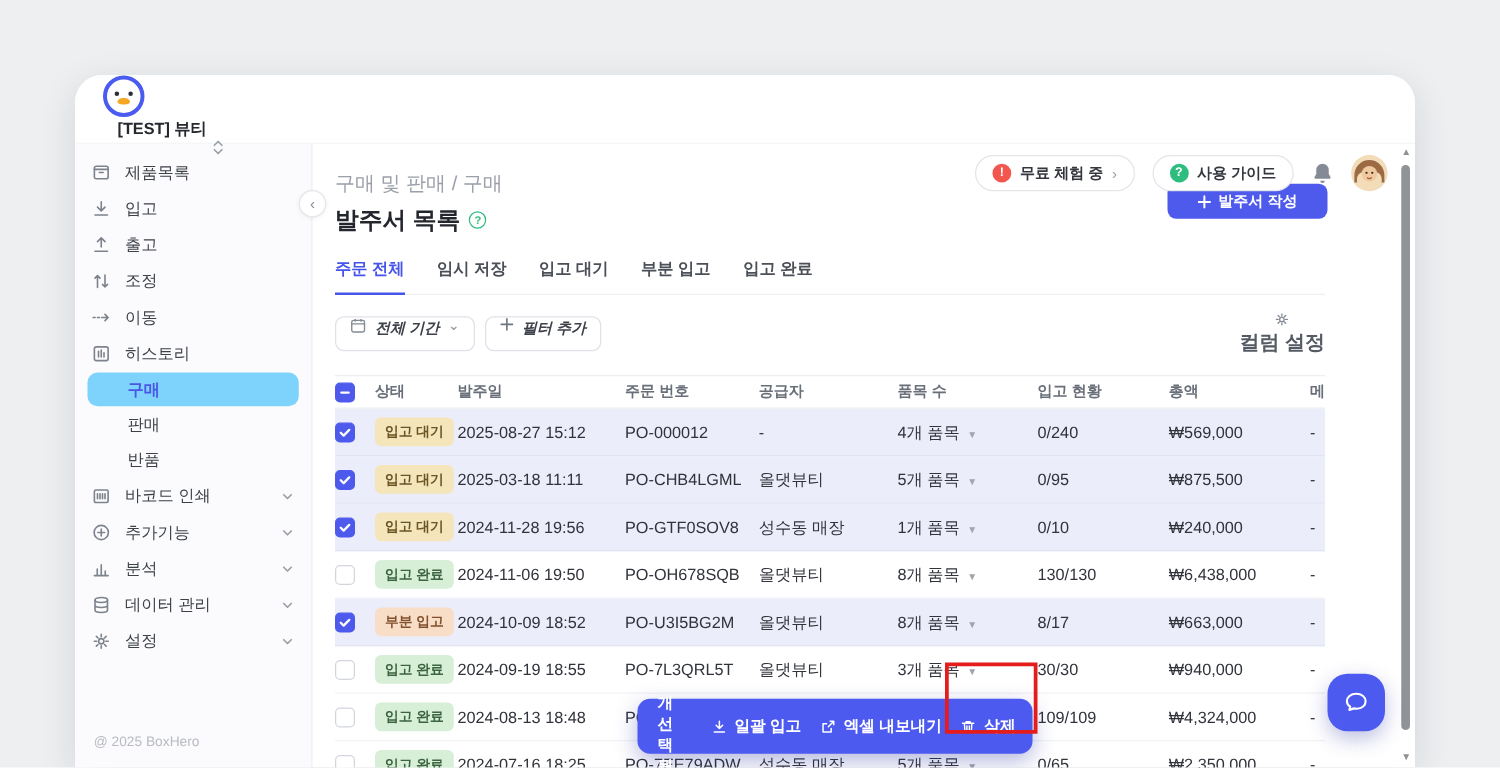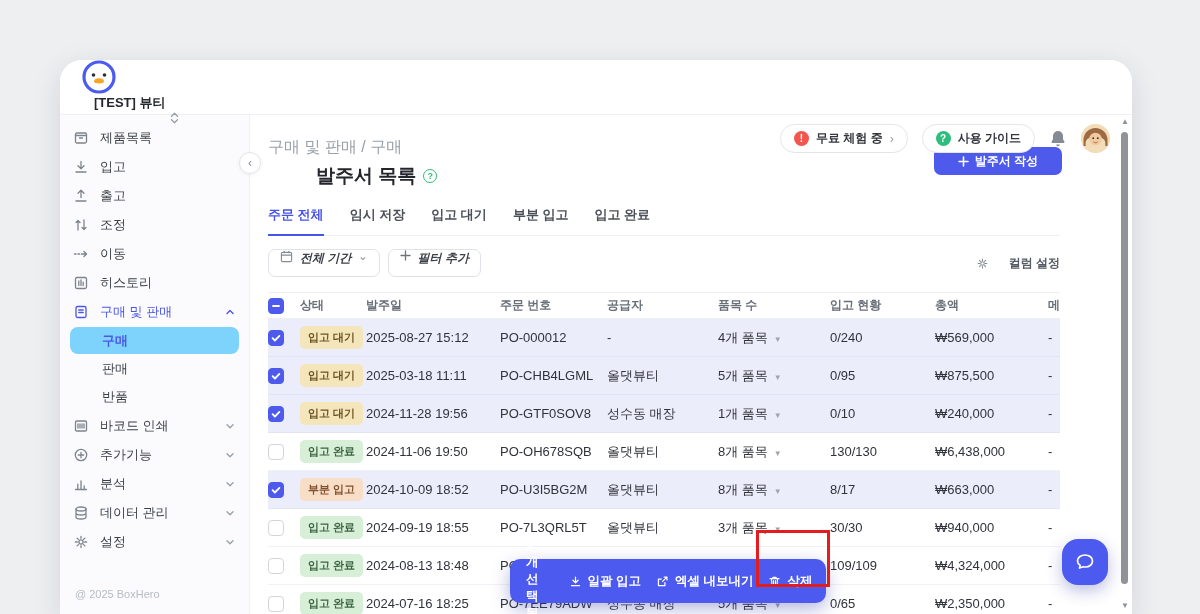--- a/index.html
+++ b/index.html
@@ -59,21 +59,21 @@
   .sb-footer { position:absolute; left:15px; bottom:14px; font-size:11px; color:#b7bbc2; }
   .collapse-btn {
     position:absolute; left:179px; top:92px; width:22px; height:22px; border-radius:50%;
     background:#fff; border:1px solid #e4e6ea; box-shadow:0 1px 4px rgba(0,0,0,.06);
     display:flex; align-items:center; justify-content:center; color:#878d97; font-size:12px;
     z-index:8; cursor:pointer;
   }
   
   .content { flex:1; padding:22px 72px 0 18px; position:relative; }
   .breadcrumb { font-size:16px; color:#9aa0a9; }
-  .title-row { display:flex; align-items:center; gap:7px; margin-top:5px;margin-left:48px; }
+  .title-row { display:flex; align-items:center; gap:7px; margin-top:5px; }
   .page-title { font-size:19px; font-weight:700; color:#23262d; }
   .help-icon {
     width:14px; height:14px; border-radius:50%; border:1.4px solid #2fbd7f; color:#2fbd7f;
     font-size:9px; font-weight:700; display:flex; align-items:center; justify-content:center;
   }
   .create-btn {
     position:absolute; right:70px; top:32px; height:28px; padding:0 24px;
     background:#4d5aec; color:#fff; border:none; border-radius:7px;
     font-size:12px; font-weight:600; display:flex; align-items:center; gap:6px; cursor:pointer;
     font-family:inherit;
@@ -82,22 +82,22 @@
   .tab { font-size:13px; font-weight:600; color:#4b4f57; padding-bottom:10px; cursor:pointer;
     border-bottom:2px solid transparent; margin-bottom:-1px; }
   .tab.active { color:#4754e8; border-bottom-color:#4754e8; }
   .filter-row { display:flex; align-items:center; gap:8px; margin-top:13px; }
   .fbtn {
     height:28px; padding:0 11px; border:1px solid #dfe2e8; border-radius:7px; background:#fff;
     font-size:12px; font-weight:600; color:#3d4149; display:flex; align-items:flex-start; gap:7px;
     cursor:pointer; font-family:inherit;font-style:italic;
   }
   .fbtn .chev { color:#9aa0a8; font-size:11px; }
-  .col-settings { margin-left:auto; display:flex; align-items:center; gap:20px; font-size:12px;
-    font-weight:600; color:#555b64; cursor:pointer; }
+  .col-settings { margin-left:auto; display:flex; align-items:center; gap:2px; font-size:16px;
+    font-weight:600; color:#555b64; cursor:pointer;flex-direction:column; }
   .col-settings .gear { color:#858b95; display:flex; }
   
   .table { margin-top:15px; }
   .trow {
     display:grid; grid-template-columns:32px 66px 134px 107px 111px 112px 105px 113px 1fr;
     align-items:center;
   }
   .thead { height:27px; border-top:1px solid #eceef1; border-bottom:1px solid #eceef1;
     font-size:12px; font-weight:700; color:#696f79; }
   .tbody .trow { height:38px; border-bottom:1px solid #f1f2f5; font-size:13px; color:#30333a;
@@ -236,34 +236,20 @@
           </div>
           <div class="nav-item">
             <span class="nav-icon">
               <svg width="16" height="16" viewBox="0 0 16 16" fill="none" stroke="currentColor" stroke-width="1.3" stroke-linecap="round" stroke-linejoin="round">
                 <rect x="2.5" y="2.5" width="11" height="11" rx="1.5"></rect>
                 <path d="M5.8 6v4.5M8 5v5.5M10.2 7.2v3.3"></path>
               </svg>
             </span>
             <span>히스토리</span>
           </div>
-          <div class="nav-item active">
-            <span class="nav-icon">
-              <svg width="16" height="16" viewBox="0 0 16 16" fill="none" stroke="currentColor" stroke-width="1.3" stroke-linecap="round" stroke-linejoin="round">
-                <rect x="3" y="2.5" width="10" height="11" rx="1.5"></rect>
-                <path d="M5.8 6h4.4M5.8 8.5h4.4"></path>
-              </svg>
-            </span>
-            <span>구매 및 판매</span>
-            <span class="nav-chev">
-              <svg width="10" height="10" viewBox="0 0 10 10" fill="none" stroke="currentColor" stroke-width="1.4" stroke-linecap="round" stroke-linejoin="round">
-                <path d="M2 6.5l3-3 3 3"></path>
-              </svg>
-            </span>
-          </div>
           <div class="nav-sub active">구매</div>
           <div class="nav-sub">판매</div>
           <div class="nav-sub">반품</div>
           <div class="nav-item">
             <span class="nav-icon">
               <svg width="16" height="16" viewBox="0 0 16 16" fill="none" stroke="currentColor" stroke-width="1.3" stroke-linecap="round" stroke-linejoin="round">
                 <rect x="2.5" y="3" width="11" height="10" rx="1.2"></rect>
                 <path d="M5 6v4M7 6v4M9 6v4M11 6v4"></path>
               </svg>
             </span>

